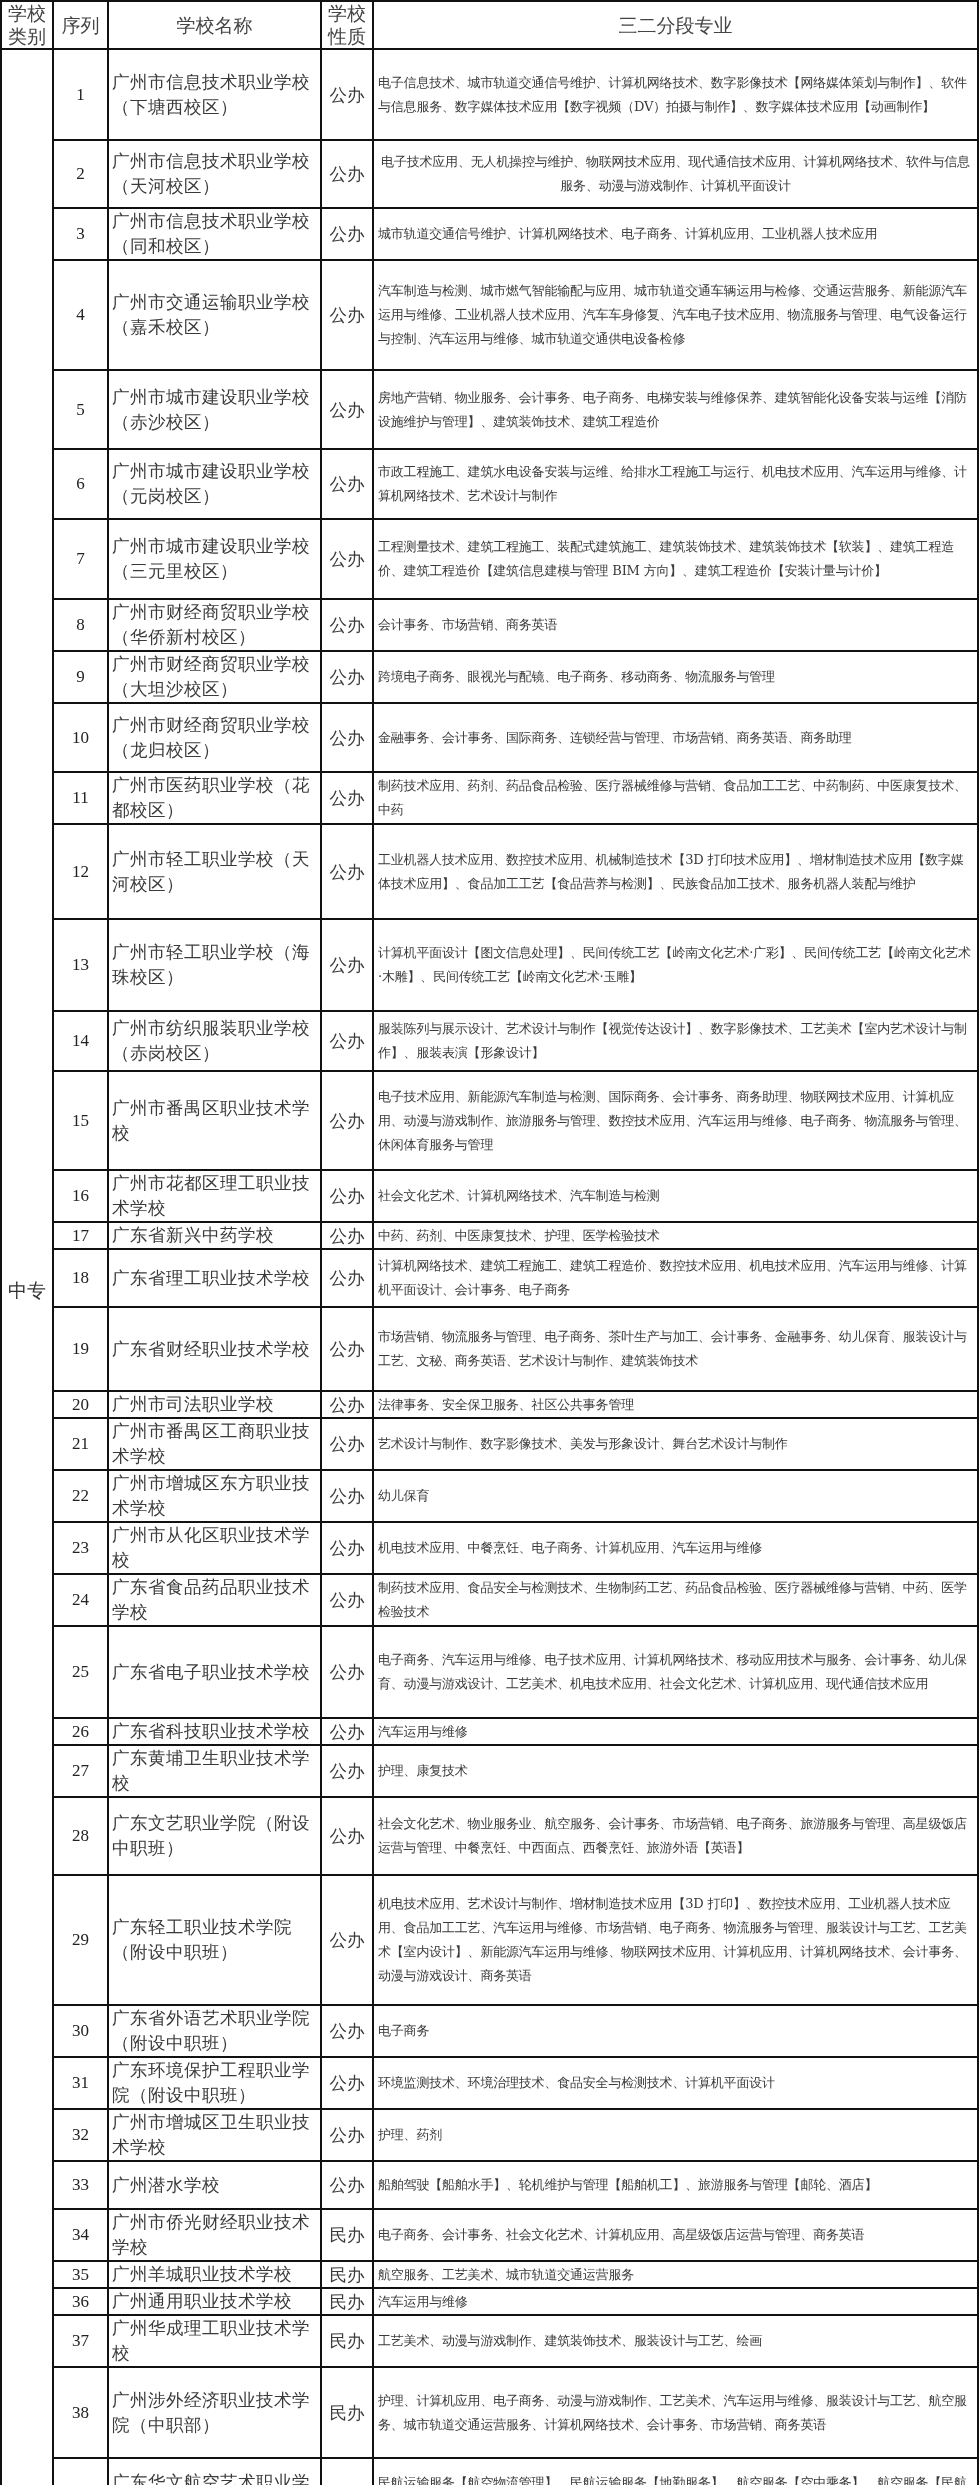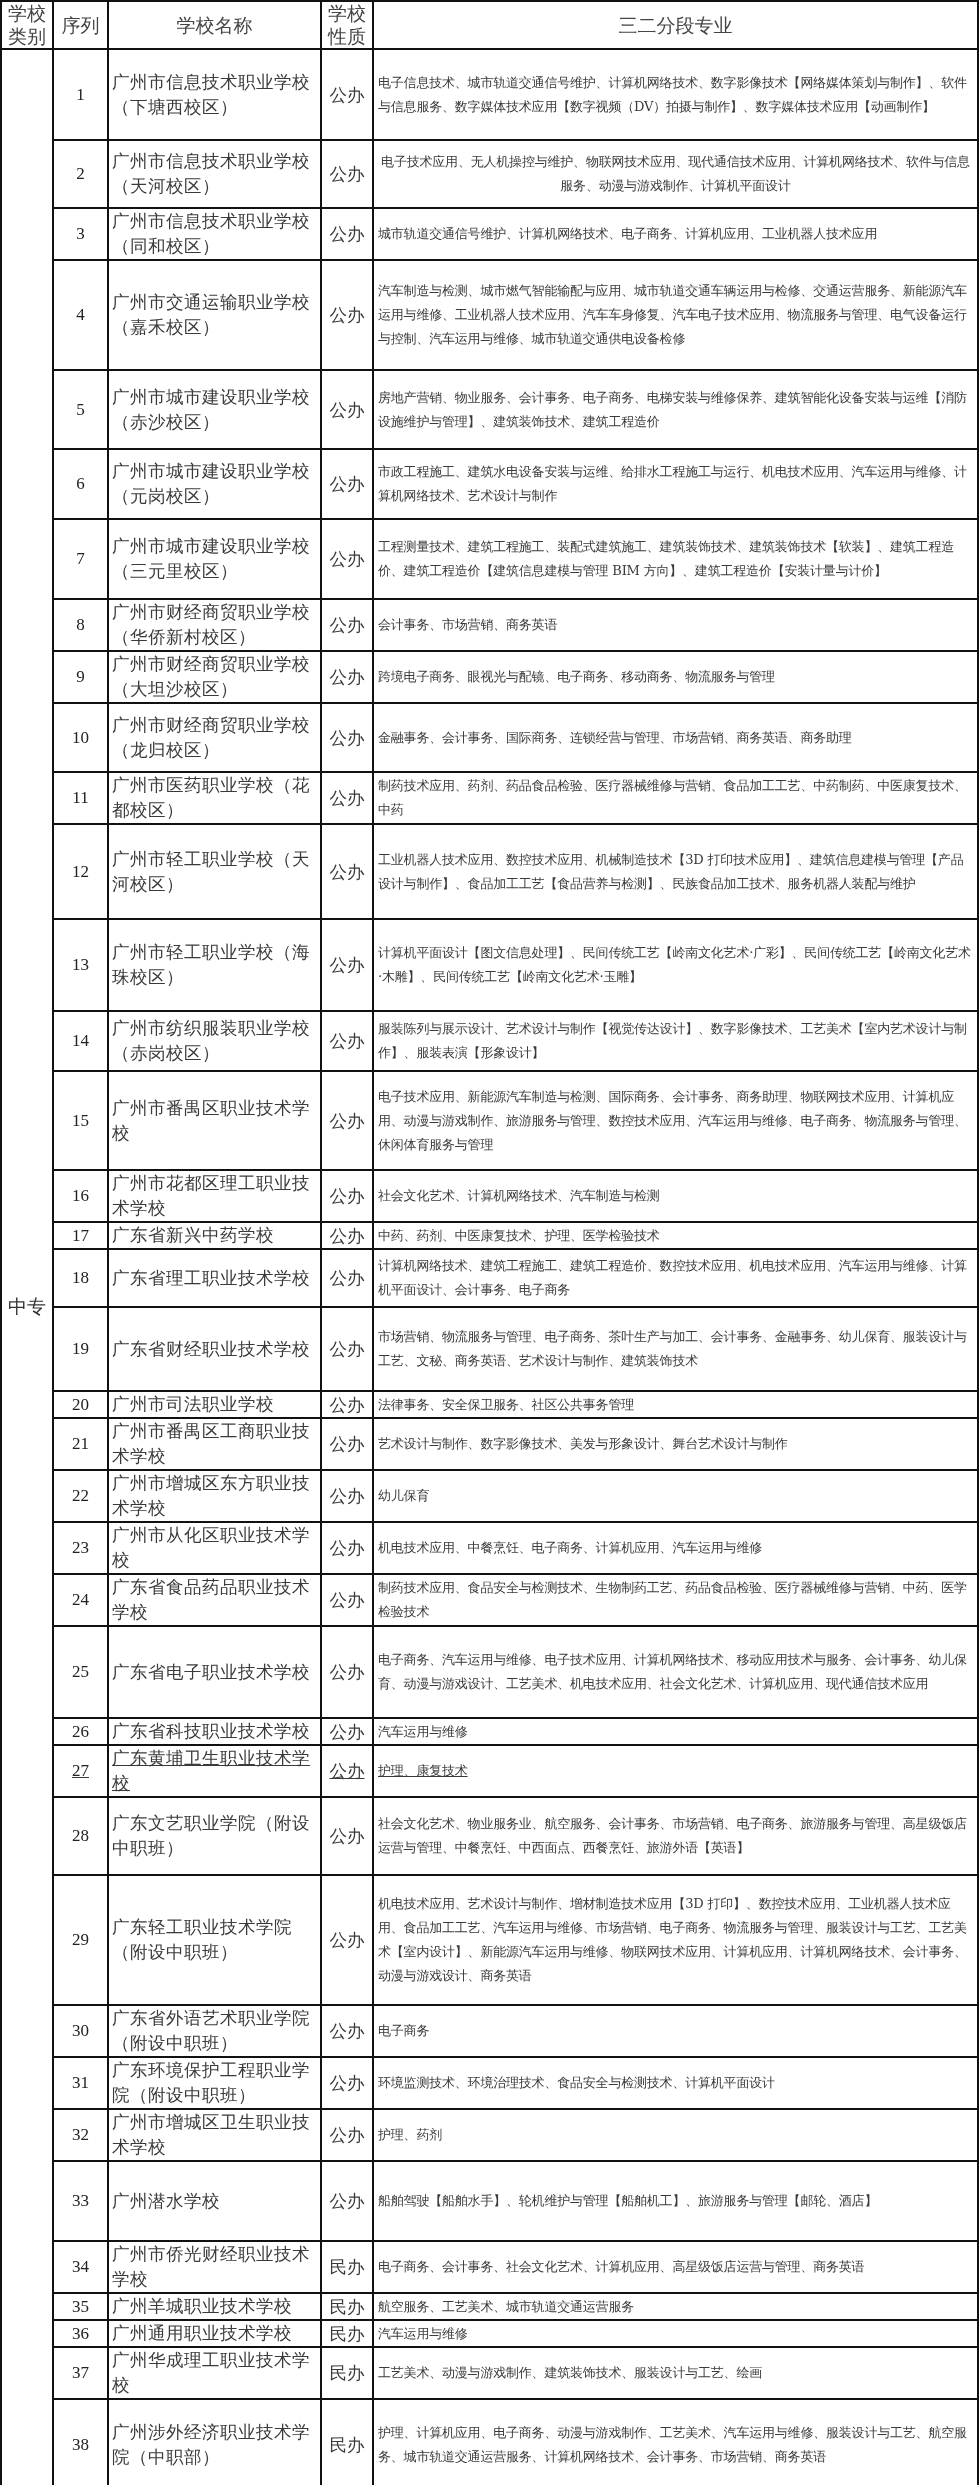--- a/index.html
+++ b/index.html
@@ -126,21 +126,21 @@
         <tr style="height: 49px; padding-left: 36px;">
           <td class="seq">11</td>
           <td class="name">广州市医药职业学校（花都校区）</td>
           <td class="type">公办</td>
           <td class="maj">制药技术应用、药剂、药品食品检验、医疗器械维修与营销、食品加工工艺、中药制药、中医康复技术、中药</td>
         </tr>
         <tr style="height: 95px;">
           <td class="seq">12</td>
           <td class="name">广州市轻工职业学校（天河校区）</td>
           <td class="type">公办</td>
-          <td class="maj">工业机器人技术应用、数控技术应用、机械制造技术【3D 打印技术应用】、建筑信息建模与管理【产品设计与制作】、食品加工工艺【食品营养与检测】、民族食品加工技术、服务机器人装配与维护</td>
+          <td class="maj">工业机器人技术应用、数控技术应用、机械制造技术【3D 打印技术应用】、增材制造技术应用【数字媒体技术应用】、食品加工工艺【食品营养与检测】、民族食品加工技术、服务机器人装配与维护</td>
         </tr>
         <tr style="height: 92px;">
           <td class="seq">13</td>
           <td class="name">广州市轻工职业学校（海珠校区）</td>
           <td class="type">公办</td>
           <td class="maj">计算机平面设计【图文信息处理】、民间传统工艺【岭南文化艺术·广彩】、民间传统工艺【岭南文化艺术·木雕】、民间传统工艺【岭南文化艺术·玉雕】</td>
         </tr>
         <tr style="height: 60px;">
           <td class="seq">14</td>
           <td class="name">广州市纺织服装职业学校（赤岗校区）</td>
@@ -212,21 +212,21 @@
           <td class="name">广东省电子职业技术学校</td>
           <td class="type">公办</td>
           <td class="maj">电子商务、汽车运用与维修、电子技术应用、计算机网络技术、移动应用技术与服务、会计事务、幼儿保育、动漫与游戏设计、工艺美术、机电技术应用、社会文化艺术、计算机应用、现代通信技术应用</td>
         </tr>
         <tr style="height: 25px;">
           <td class="seq">26</td>
           <td class="name">广东省科技职业技术学校</td>
           <td class="type">公办</td>
           <td class="maj">汽车运用与维修</td>
         </tr>
-        <tr style="height: 48px; text-decoration: underline;">
+        <tr style="height: 48px;">
           <td class="seq">27</td>
           <td class="name">广东黄埔卫生职业技术学校</td>
           <td class="type">公办</td>
           <td class="maj">护理、康复技术</td>
         </tr>
         <tr style="height: 78px;">
           <td class="seq">28</td>
           <td class="name">广东文艺职业学院（附设中职班）</td>
           <td class="type">公办</td>
           <td class="maj">社会文化艺术、物业服务业、航空服务、会计事务、市场营销、电子商务、旅游服务与管理、高星级饭店运营与管理、中餐烹饪、中西面点、西餐烹饪、旅游外语【英语】</td>
@@ -248,21 +248,21 @@
           <td class="name">广东环境保护工程职业学院（附设中职班）</td>
           <td class="type">公办</td>
           <td class="maj">环境监测技术、环境治理技术、食品安全与检测技术、计算机平面设计</td>
         </tr>
         <tr style="height: 49px;">
           <td class="seq">32</td>
           <td class="name">广州市增城区卫生职业技术学校</td>
           <td class="type">公办</td>
           <td class="maj">护理、药剂</td>
         </tr>
-        <tr style="height: 80px;">
+        <tr style="height: 48px;">
           <td class="seq">33</td>
           <td class="name">广州潜水学校</td>
           <td class="type">公办</td>
           <td class="maj">船舶驾驶【船舶水手】、轮机维护与管理【船舶机工】、旅游服务与管理【邮轮、酒店】</td>
         </tr>
         <tr style="height: 50px; border-radius: 25px;">
           <td class="seq">34</td>
           <td class="name">广州市侨光财经职业技术学校</td>
           <td class="type">民办</td>
           <td class="maj">电子商务、会计事务、社会文化艺术、计算机应用、高星级饭店运营与管理、商务英语</td>

